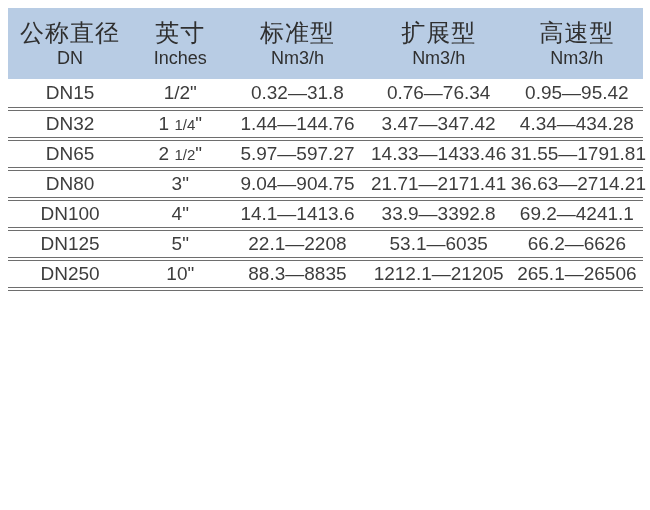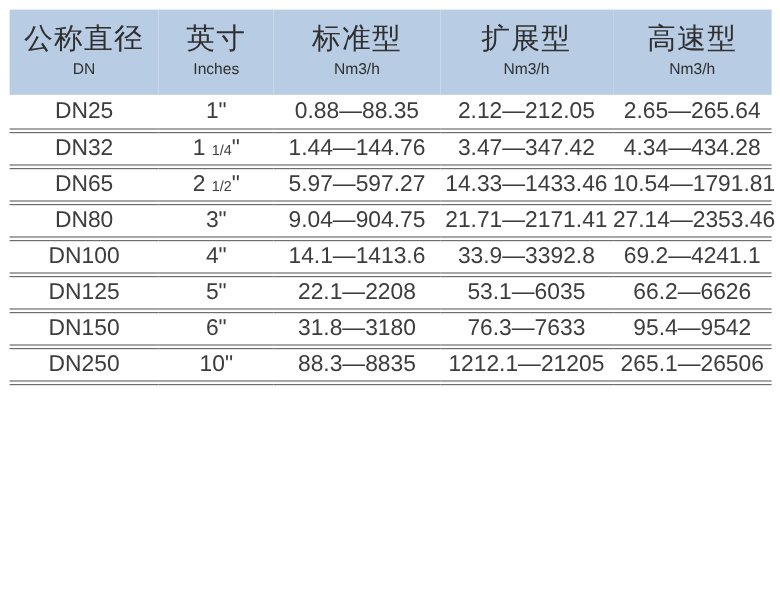--- a/index.html
+++ b/index.html
@@ -35,37 +35,37 @@
     vertical-align: middle;
   }
   th .cn {
     display: block;
     font-size: 24px;
     line-height: 27px;
     letter-spacing: 1px;
   }
   th .en {
     display: block;
-    font-size: 13px;
+    font-size: 18px;
     line-height: 24px;
     letter-spacing: 0px;
   }
   tbody td {
     height: 30px;
     text-align: center;
     vertical-align: middle;
     font-size: 19px;
     color: var(--text);
     border-bottom: 4px double var(--rule);
     white-space: nowrap;
     overflow: visible;
     padding: 0;
   }
   tbody td.inches-cell .frac {
-    font-size: 12px;
+    font-size: 15px;
   }
   col.c1 { width: 124px; }
   col.c2 { width: 96px; }
   col.c3 { width: 138px; }
   col.c4 { width: 144px; }
   col.c5 { width: 132px; }
 </style>
 </head>
 <body>
 
@@ -97,69 +97,62 @@
           <span class="en">Nm3/h</span>
         </th>
         <th>
           <span class="cn">高速型</span>
           <span class="en">Nm3/h</span>
         </th>
       </tr>
     </thead>
     <tbody>
         <tr>
-          <td class="dn-cell">DN25</td>
-          <td class="inches-cell">1"</td>
-          <td class="standard-flow-cell">0.88—88.35</td>
-          <td class="extended-flow-cell">2.12—212.05</td>
-          <td class="highspeed-flow-cell">2.65—265.64</td>
+          <td class="dn-cell">DN15</td>
+          <td class="inches-cell">1/2"</td>
+          <td class="standard-flow-cell">0.32—31.8</td>
+          <td class="extended-flow-cell">0.76—76.34</td>
+          <td class="highspeed-flow-cell">0.95—95.42</td>
         </tr>
         <tr>
           <td class="dn-cell">DN32</td>
           <td class="inches-cell">1 <span class="frac">1/4</span>"</td>
           <td class="standard-flow-cell">1.44—144.76</td>
           <td class="extended-flow-cell">3.47—347.42</td>
           <td class="highspeed-flow-cell">4.34—434.28</td>
         </tr>
         <tr>
           <td class="dn-cell">DN65</td>
           <td class="inches-cell">2 <span class="frac">1/2</span>"</td>
           <td class="standard-flow-cell">5.97—597.27</td>
           <td class="extended-flow-cell">14.33—1433.46</td>
-          <td class="highspeed-flow-cell">10.54—1791.81</td>
+          <td class="highspeed-flow-cell">31.55—1791.81</td>
         </tr>
         <tr>
           <td class="dn-cell">DN80</td>
           <td class="inches-cell">3"</td>
           <td class="standard-flow-cell">9.04—904.75</td>
           <td class="extended-flow-cell">21.71—2171.41</td>
-          <td class="highspeed-flow-cell">27.14—2353.46</td>
+          <td class="highspeed-flow-cell">36.63—2714.21</td>
         </tr>
         <tr>
           <td class="dn-cell">DN100</td>
           <td class="inches-cell">4"</td>
           <td class="standard-flow-cell">14.1—1413.6</td>
           <td class="extended-flow-cell">33.9—3392.8</td>
           <td class="highspeed-flow-cell">69.2—4241.1</td>
         </tr>
         <tr>
           <td class="dn-cell">DN125</td>
           <td class="inches-cell">5"</td>
           <td class="standard-flow-cell">22.1—2208</td>
           <td class="extended-flow-cell">53.1—6035</td>
           <td class="highspeed-flow-cell">66.2—6626</td>
         </tr>
         <tr>
-          <td class="dn-cell">DN150</td>
-          <td class="inches-cell">6"</td>
-          <td class="standard-flow-cell">31.8—3180</td>
-          <td class="extended-flow-cell">76.3—7633</td>
-          <td class="highspeed-flow-cell">95.4—9542</td>
-        </tr>
-        <tr>
           <td class="dn-cell">DN250</td>
           <td class="inches-cell">10"</td>
           <td class="standard-flow-cell">88.3—8835</td>
           <td class="extended-flow-cell">1212.1—21205</td>
           <td class="highspeed-flow-cell">265.1—26506</td>
         </tr>
       </tbody>
   </table>
 </div>
 

